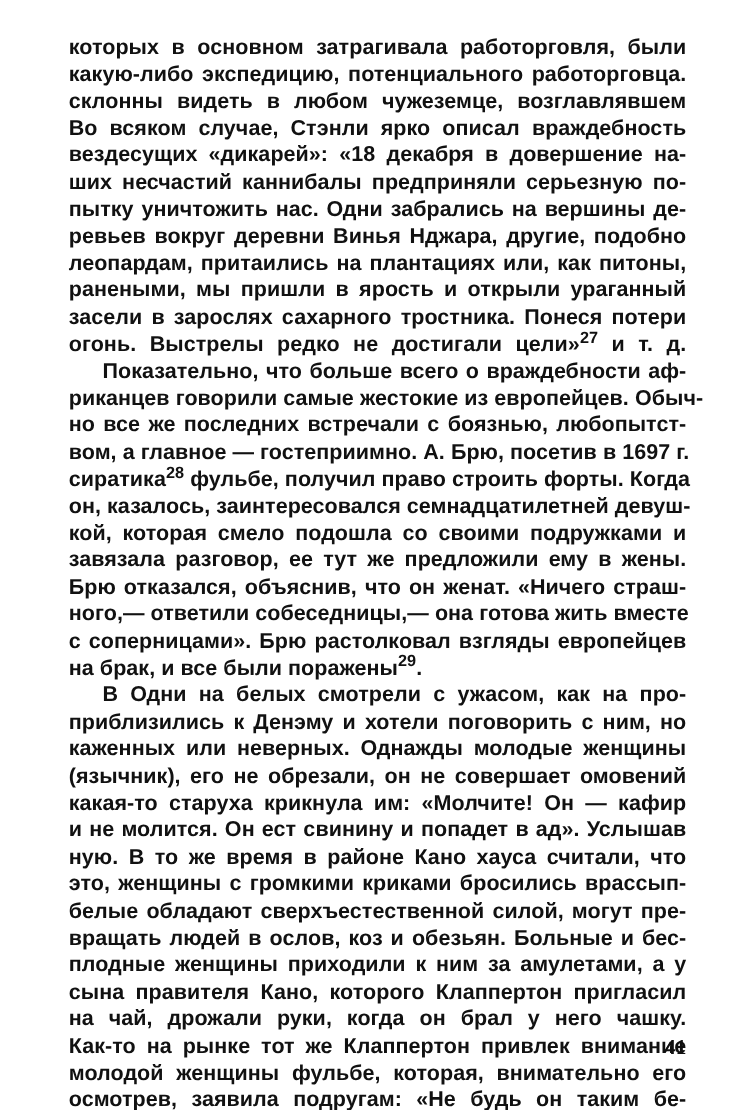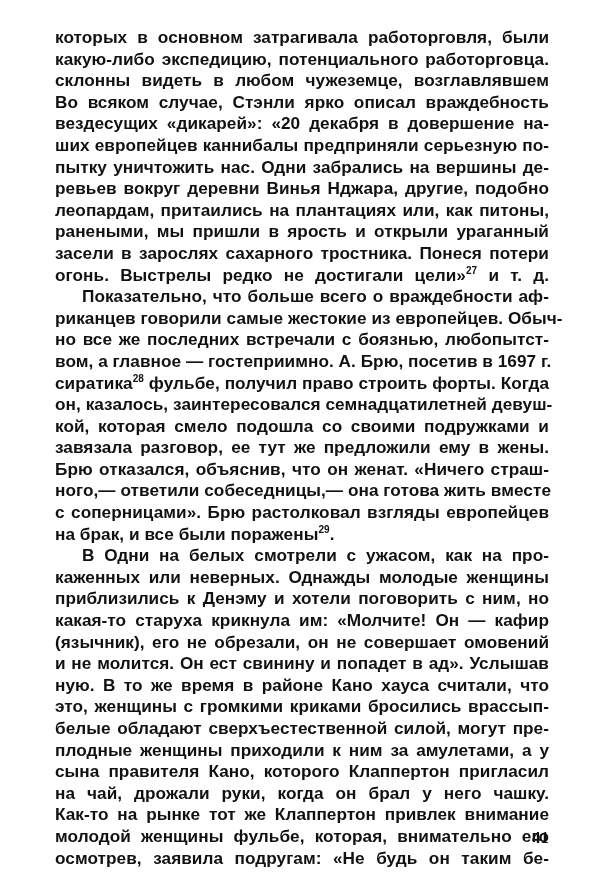--- a/index.html
+++ b/index.html
@@ -32,70 +32,71 @@
       letter-spacing: 0.05px;
       font-weight: bold;
     }
     .line.last {
       text-align-last: left;
     }
     .line.indent {
       padding-left: 27px;
     }
     sup {
-      font-size: 10px;
+      font-size: 13px;
       line-height: 0;
       vertical-align: 7px;
     }
     .page-number {
       position: absolute;
       left: 532px;
       top: 828px;
       font-family: "Liberation Serif", "DejaVu Serif", serif;
       font-weight: bold;
       font-size: 17px;
     }
   </style>
 </head>
 <body>
 
 <div class="page" id="page-text">
     <div class="line"><span>которых в основном затрагивала работорговля, были</span></div>
     <div class="line"><span>какую-либо экспедицию, потенциального работорговца.</span></div>
     <div class="line"><span>склонны видеть в любом чужеземце, возглавлявшем</span></div>
     <div class="line"><span>Во всяком случае, Стэнли ярко описал враждебность</span></div>
-    <div class="line"><span>вездесущих «дикарей»: «20 декабря в довершение на-</span></div>
-    <div class="line"><span>ших европейцев каннибалы предприняли серьезную по-</span></div>
+    <div class="line"><span>вездесущих «дикарей»: «18 декабря в довершение на-</span></div>
+    <div class="line"><span>ших несчастий каннибалы предприняли серьезную по-</span></div>
     <div class="line"><span>пытку уничтожить нас. Одни забрались на вершины де-</span></div>
     <div class="line"><span>ревьев вокруг деревни Винья Нджара, другие, подобно</span></div>
     <div class="line"><span>леопардам, притаились на плантациях или, как питоны,</span></div>
     <div class="line"><span>ранеными, мы пришли в ярость и открыли ураганный</span></div>
     <div class="line"><span>засели в зарослях сахарного тростника. Понеся потери</span></div>
     <div class="line"><span>огонь. Выстрелы редко не достигали цели»</span><sup>27</sup><span> и т. д.</span></div>
     <div class="line indent"><span>Показательно, что больше всего о враждебности аф-</span></div>
     <div class="line"><span>риканцев говорили самые жестокие из европейцев. Обыч-</span></div>
     <div class="line"><span>но все же последних встречали с боязнью, любопытст-</span></div>
     <div class="line"><span>вом, а главное — гостеприимно. А. Брю, посетив в 1697 г.</span></div>
     <div class="line"><span>сиратика</span><sup>28</sup><span> фульбе, получил право строить форты. Когда</span></div>
     <div class="line"><span>он, казалось, заинтересовался семнадцатилетней девуш-</span></div>
     <div class="line"><span>кой, которая смело подошла со своими подружками и</span></div>
     <div class="line"><span>завязала разговор, ее тут же предложили ему в жены.</span></div>
     <div class="line"><span>Брю отказался, объяснив, что он женат. «Ничего страш-</span></div>
     <div class="line"><span>ного,— ответили собеседницы,— она готова жить вместе</span></div>
     <div class="line"><span>с соперницами». Брю растолковал взгляды европейцев</span></div>
     <div class="line last"><span>на брак, и все были поражены</span><sup>29</sup><span>.</span></div>
     <div class="line indent"><span>В Одни на белых смотрели с ужасом, как на про-</span></div>
+    <div class="line"><span>приблизились к Денэму и хотели поговорить с ним, но</span></div>
     <div class="line"><span>каженных или неверных. Однажды молодые женщины</span></div>
-    <div class="line"><span>приблизились к Денэму и хотели поговорить с ним, но</span></div>
+    <div class="line"><span>(язычник), его не обрезали, он не совершает омовений</span></div>
     <div class="line"><span>какая-то старуха крикнула им: «Молчите! Он — кафир</span></div>
-    <div class="line"><span>(язычник), его не обрезали, он не совершает омовений</span></div>
     <div class="line"><span>и не молится. Он ест свинину и попадет в ад». Услышав</span></div>
     <div class="line"><span>ную. В то же время в районе Кано хауса считали, что</span></div>
     <div class="line"><span>это, женщины с громкими криками бросились врассып-</span></div>
     <div class="line"><span>белые обладают сверхъестественной силой, могут пре-</span></div>
+    <div class="line"><span>вращать людей в ослов, коз и обезьян. Больные и бес-</span></div>
     <div class="line"><span>плодные женщины приходили к ним за амулетами, а у</span></div>
     <div class="line"><span>сына правителя Кано, которого Клаппертон пригласил</span></div>
     <div class="line"><span>на чай, дрожали руки, когда он брал у него чашку.</span></div>
     <div class="line"><span>Как-то на рынке тот же Клаппертон привлек внимание</span></div>
     <div class="line"><span>молодой женщины фульбе, которая, внимательно его</span></div>
     <div class="line"><span>осмотрев, заявила подругам: «Не будь он таким бе-</span></div>
   </div>
 
 <div class="page-number">41</div>
 

